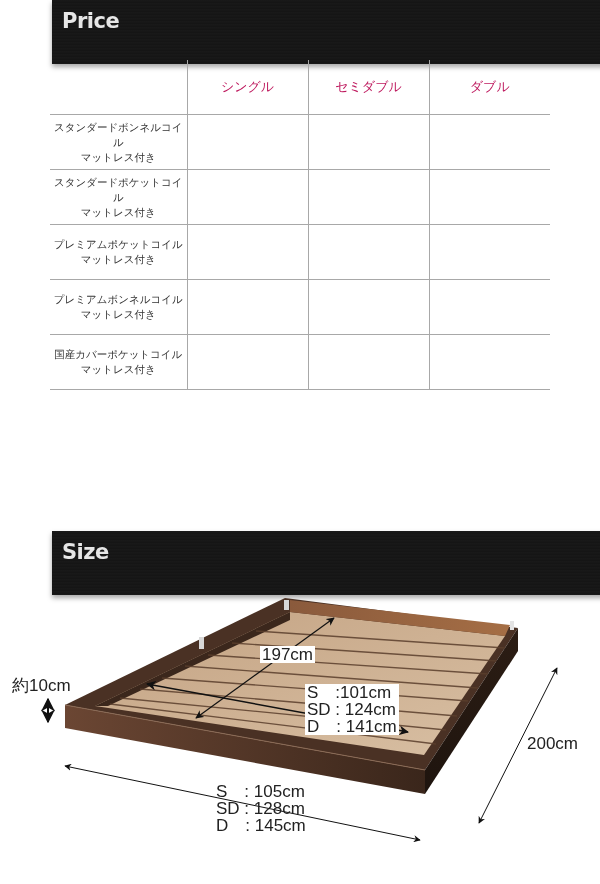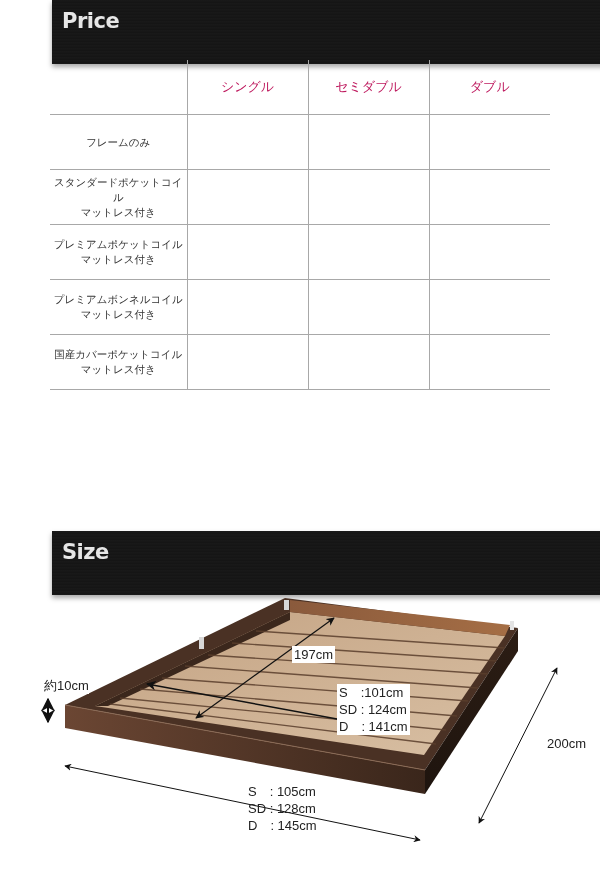--- a/index.html
+++ b/index.html
@@ -29,22 +29,22 @@
   .price-table td {
     height: 54px; border-bottom: 1px solid #a8a8a8; border-left: 1px solid #a8a8a8;
   }
   .price-table td.row-label {
     border-left: none; font-size: 10.5px; line-height: 15px; color: #333; width: 136px;
   }
   .price-table col.c1 { width: 137px; }
   .price-table col.c2, .price-table col.c3, .price-table col.c4 { width: 121px; }
 
   .diagram { position: absolute; left: 0; top: 580px; width: 600px; height: 304px; }
-  .lbl { position: absolute; font-family: "Liberation Sans", sans-serif; font-size: 13px; color: #222;
-         background: #fff; line-height: 17px; white-space: nowrap; margin-left: 32px; }
+  .lbl { position: absolute; font-family: "Liberation Sans", sans-serif; font-size: 17px; color: #222;
+         background: #fff; line-height: 17px; white-space: nowrap; }
   .lbl-multi { padding: 0 2px; }
   .lbl-multi span { display: block; }
 </style>
 </head>
 <body>
 
 <div class="section-bar" id="price-bar">
   <span class="bar-title">Price</span>
 </div>
 
@@ -58,21 +58,21 @@
   <thead>
     <tr>
       <th class="corner"></th>
       <th>シングル</th>
       <th>セミダブル</th>
       <th>ダブル</th>
     </tr>
   </thead>
   <tbody>
     <tr>
-      <td class="row-label"><span>フレームのみ</span></td>
+      <td class="row-label"><span>スタンダードボンネルコイル</span><br><span>マットレス付き</span></td>
       <td></td>
       <td></td>
       <td></td>
     </tr>
     <tr>
       <td class="row-label"><span>スタンダードポケットコイル</span><br><span>マットレス付き</span></td>
       <td></td>
       <td></td>
       <td></td>
     </tr>
@@ -160,19 +160,19 @@
     <line x1="479" y1="823" x2="557" y2="668" stroke="#111" stroke-width="1" marker-start="url(#ah)" marker-end="url(#ah)"></line>
   </svg>
 
   <div class="lbl" style="left:12px; top:97px;">約10cm</div>
   <div class="lbl" style="left:260px; top:66px; padding:0 2px;">197cm</div>
   <div class="lbl lbl-multi" style="left:305px; top:104px;">
     <span>S　:101cm</span>
     <span>SD : 124cm</span>
     <span>D　: 141cm</span>
   </div>
-  <div class="lbl" style="left:512px; top:155px; padding:0 3px;">200cm</div>
+  <div class="lbl" style="left:524px; top:155px; padding:0 3px;">200cm</div>
   <div class="lbl lbl-multi" style="left:214px; top:203px; background:transparent;">
     <span>S　: 105cm</span>
     <span>SD : 128cm</span>
     <span>D　: 145cm</span>
   </div>
 </div>
 
 </body></html>

